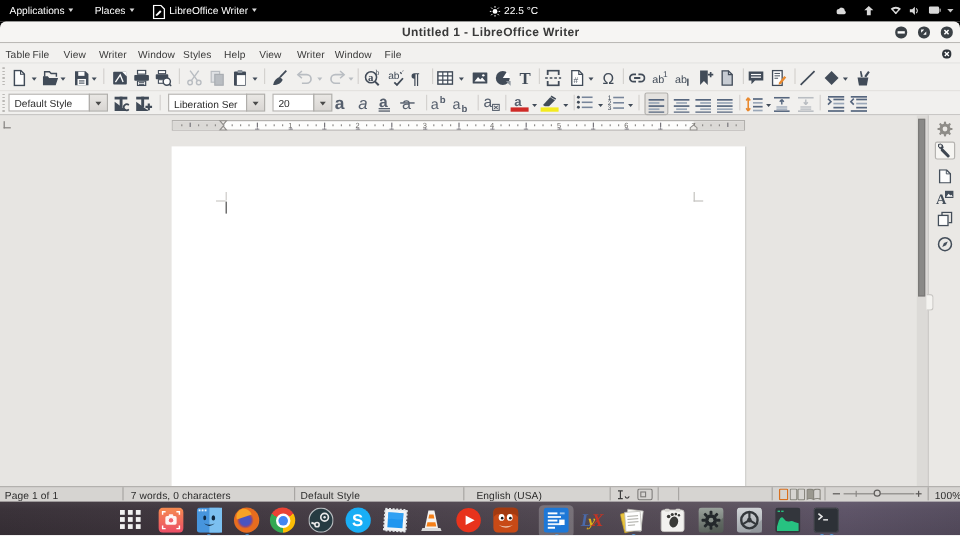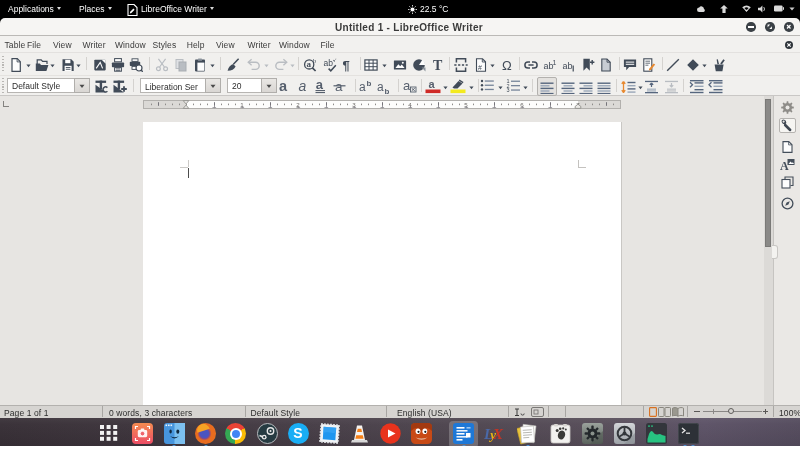--- a/index.html
+++ b/index.html
@@ -619,21 +619,21 @@
       <rect x="1" y="3.5" width="8" height="8.5" fill="#fdfdfd" stroke="#444e5a" stroke-width="1.1"></rect>
       <path d="M4 3.5 V1 H12 V9.5 H9.5" fill="none" stroke="#444e5a" stroke-width="1.1"></path>
     </svg>
 <svg class="ab" style="left:781px;top:196.5px" width="13" height="13" viewBox="0 0 13 13">
       <circle cx="6.5" cy="6.5" r="5.4" fill="none" stroke="#444e5a" stroke-width="1.3"></circle>
       <path d="M8.8 4.2 L7.4 7.4 L4.2 8.8 L5.6 5.6 Z" fill="#444e5a"></path>
     </svg>
 
 <div class="ab" style="left:0;top:405px;width:800px;height:13px;background:#d6d4d1;border-top:1px solid #b3b1ae;box-sizing:border-box"></div>
 <div class="st" style="left:4px">Page 1 of 1</div>
-<div class="st" style="left:109px">0 words, 3 characters</div>
+<div class="st" style="left:109px">7 words, 0 characters</div>
 <div class="st" style="left:250.5px">Default Style</div>
 <div class="st" style="left:397px">English (USA)</div>
 <div class="ssep" style="left:102px"></div>
 <div class="ssep" style="left:245px"></div>
 <div class="ssep" style="left:386px"></div>
 <div class="ssep" style="left:508px"></div>
 <div class="ssep" style="left:548px"></div>
 <div class="ssep" style="left:565px"></div>
 <div class="ssep" style="left:642.5px"></div>
 <div class="ssep" style="left:687px"></div>

